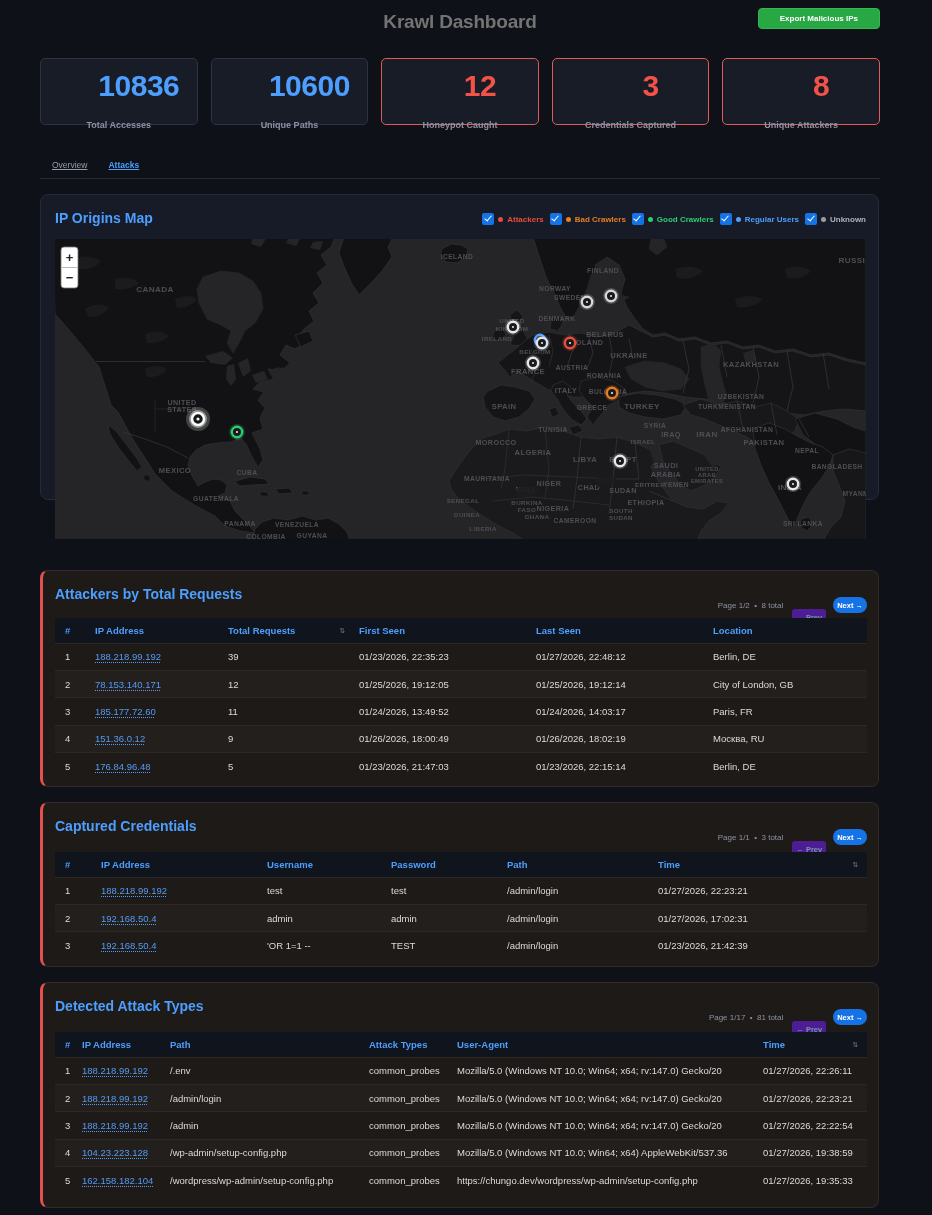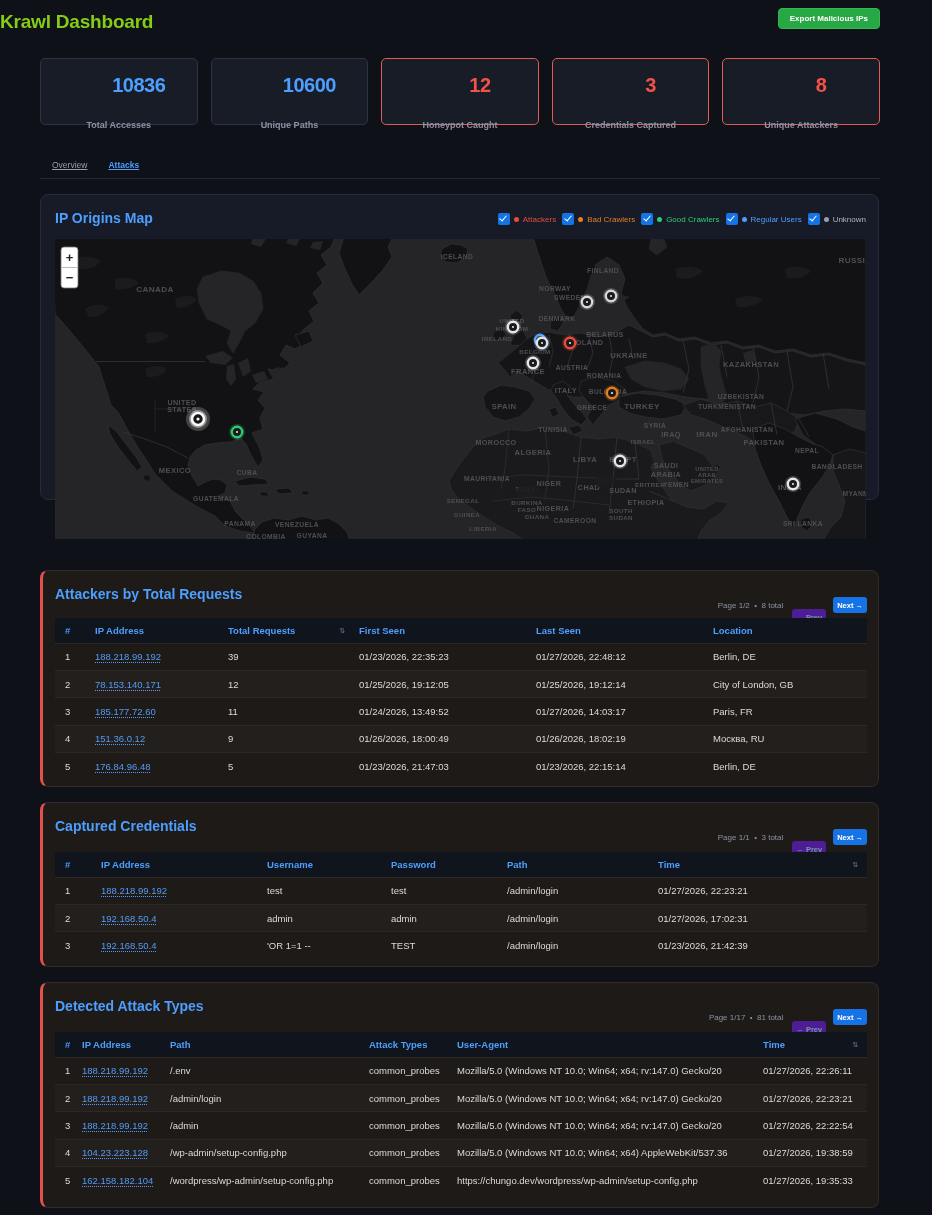--- a/index.html
+++ b/index.html
@@ -1,53 +1,53 @@
 <!DOCTYPE html>
 <html><head>
 <meta charset="utf-8">
 <style>
 * { margin:0; padding:0; box-sizing:border-box; }
 html,body { width:932px; height:1215px; background:#0e1117; overflow:hidden;
   font-family:"Liberation Sans", sans-serif; }
 body { position:relative; }
-.title { position:absolute; left:0; width:920px; top:11px; 
-  color:#84cc16; font-size:19px; font-weight:700; letter-spacing:-0.2px; }
+.title { position:absolute; left:0; width:920px; top:11px; text-align:center;
+  color:#737373; font-size:19px; font-weight:700; letter-spacing:-0.2px; }
 .export-btn { position:absolute; top:8px; right:52px; background:#28a745; color:#fff;
-  font-size:8px; font-weight:700; padding:5px 11px; border-radius:4px; border:1px solid #2fb950; }
+  font-size:8px; font-weight:700; padding:5px 21px; border-radius:4px; border:1px solid #2fb950; }
 .stats { position:absolute; left:40px; top:58px; width:840px; display:flex; gap:13px; }
 .stat { flex:1; height:67px; background:#181c26; border:1px solid #2d3344; border-radius:5px;
   text-align:center; padding-top:16px; }
 .stat.red { border-color:#e05b55; }
-.stat .num { font-size:20px; font-weight:700; color:#4d9fff; line-height:21px; letter-spacing:-0.5px;margin-left:40px; }
+.stat .num { font-size:30px; font-weight:700; color:#4d9fff; line-height:21px; letter-spacing:-0.5px;margin-left:40px; }
 .stat.red .num { color:#f25248; }
 .stat .lbl { font-size:9px; color:#8b93a5; margin-top:24px;font-weight:bold; }
 .tabs { position:absolute; left:40px; top:155px; width:840px; border-bottom:1px solid #222837;
   padding:5px 12px 8px 12px; font-size:8.5px; }
 .tabs a.ov { color:#959dad; text-decoration:underline; margin-right:21px; }
 .tabs a.at { color:#4d9fff; font-weight:700; text-decoration:underline; }
 .card { position:absolute; left:40px; width:839px; border-radius:8px; }
 .map-card { top:194px; height:306px; background:#161b27; border:1px solid #252b3a; }
 .map-card h2 { color:#4d9fff; font-size:14px; font-weight:700; position:absolute; left:14px; top:15px; }
 .legend { position:absolute; right:12px; top:18px; display:flex; gap:6px; align-items:center; }
-.legend .li { display:flex; align-items:center; gap:4px; font-size:8px; }
+.legend .li { display:flex; align-items:center; gap:4px; font-size:8px;font-weight:bold; }
 .cb { width:12px; height:12px; border-radius:2px; background:#1673e6; position:relative; display:inline-block; }
 .cb:after { content:""; position:absolute; left:3.5px; top:1px; width:3px; height:6px;
   border:solid #fff; border-width:0 1.6px 1.6px 0; transform:rotate(40deg); }
 .dot { width:5px; height:5px; border-radius:50%; display:inline-block; }
 .map-wrap { position:absolute; left:14px; top:44px; width:811px; height:300px; overflow:hidden; background:#252528; }
 .tbl-card { background:#1e1a17; border:1px solid #342a26; border-left:3px solid #e35050; }
 .tbl-card h2 { color:#4d9fff; font-size:14px; font-weight:700; position:absolute; left:12px; top:15px; }
 .atk { top:570px; height:217px; }
 .cred { top:802px; height:165px; }
 .det { top:982px; height:226px; }
 .pager { position:absolute; right:11px; top:14px; display:flex; align-items:center; gap:7px; }
 .pager .pinfo { color:#8b93a5; font-size:8px; margin-right:2px;padding-left:19px; }
 .btn { font-size:7.5px; border-radius:3px; padding:3.5px 4px; font-weight:700; }
 .btn.prev { background:#4c1d95; color:#7f93a8;margin-top:24px; }
-.btn.next { background:#1673e6; color:#fff; }
+.btn.next { background:#1673e6; color:#fff;border-radius:8px; }
 table { position:absolute; left:12px; border-collapse:collapse; table-layout:fixed; width:812px; font-size:9.5px; }
 .atk table { top:47px; }
 .cred table { top:49px; }
 .det table { top:49px; }
 th { background:#10141c; color:#4d9fff; font-weight:700; text-align:left; height:25px;
   padding:0 10px; white-space:nowrap; overflow:hidden; position:relative; font-size:9.5px; }
 td { color:#dcdcdc; height:27.4px; padding:0 10px; border-top:1px solid #2d2824;
   white-space:nowrap; overflow:hidden; }
 tr.even td { background:rgba(255,255,255,0.022); }
 a.ip { color:#539bf5; text-decoration:underline dotted; text-underline-offset:2px; }
@@ -356,21 +356,21 @@
           <td>12</td>
           <td>01/25/2026, 19:12:05</td>
           <td>01/25/2026, 19:12:14</td>
           <td>City of London, GB</td>
         </tr>
     <tr>
           <td>3</td>
           <td><a class="ip">185.177.72.60</a></td>
           <td>11</td>
           <td>01/24/2026, 13:49:52</td>
-          <td>01/27/2026, 14:03:17</td>
+          <td>01/24/2026, 14:03:17</td>
           <td>Paris, FR</td>
         </tr>
     <tr class="even">
           <td>4</td>
           <td><a class="ip">151.36.0.12</a></td>
           <td>9</td>
           <td>01/26/2026, 18:00:49</td>
           <td>01/26/2026, 18:02:19</td>
           <td>Москва, RU</td>
         </tr>

